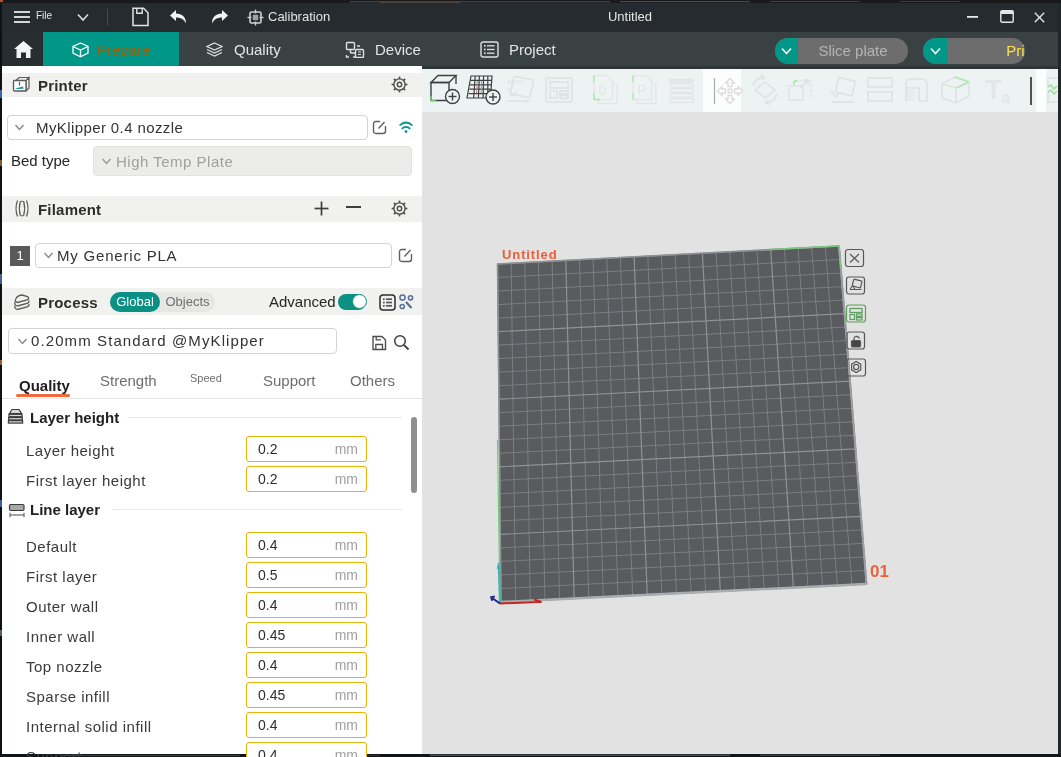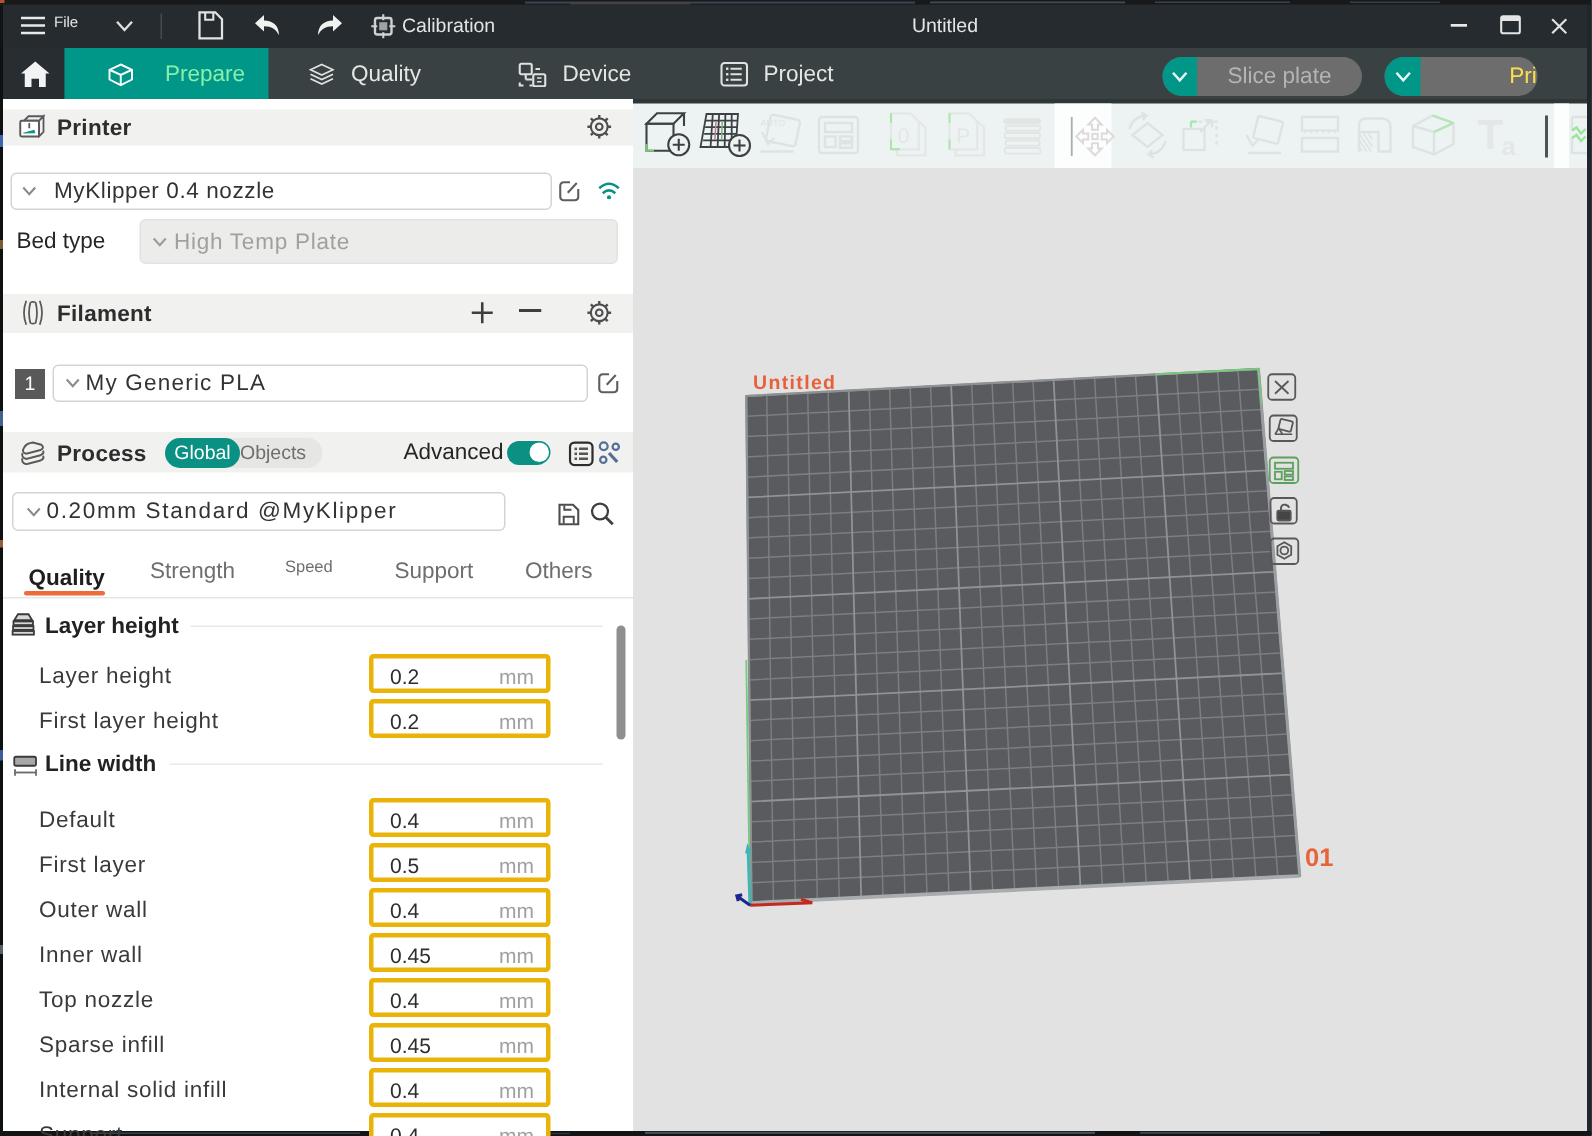--- a/index.html
+++ b/index.html
@@ -11,21 +11,21 @@
   #preptab { left:43px; top:32px; width:136px; height:34px; background:#009688; }
   #sidebar { left:2px; top:66px; width:420px; height:688px; background:#ffffff; }
   #toolbar { left:422px; top:66px; width:636px; height:46px; background:#edf3f2; border-top:3px solid #2f3638; }
   #viewport { left:422px; top:112px; width:636px; height:642px; background:#e2e2e2; }
   .strip { left:2px; width:420px; background:#f1f1f0; }
   .seclabel { font-size:15px; color:#2d2d2d; font-weight:bold; letter-spacing:0.2px; }
   .combo { background:#fff; border:1px solid #d4d4d4; border-radius:4px; font-size:15px; color:#333; }
   .tabtxt { font-size:15px; color:#e4e6e6; }
   .paramlabel { font-size:15px; color:#3a3a3a; letter-spacing:0.5px; }
   .grouplabel { font-size:15px; font-weight:bold; color:#222; }
-  .inputbox { position:absolute; left:246px; border:3px solid #eab308; border-radius:3px; background:#fff; width:121px; height:26px; font-size:14px; color:#2e2e2e; }
+  .inputbox { position:absolute; left:246px; border:1px solid #eab308; border-radius:3px; background:#fff; width:121px; height:26px; font-size:14px; color:#2e2e2e; }
   .mm { position:absolute; right:8px; top:4px; font-size:14px; color:#a0a0a0; }
   .val { position:absolute; left:11px; top:4px; }
   .hl { position:absolute; height:1px; background:#e9e9e9; top:8px; }
 </style></head>
 <body>
 
 <svg class="abs" style="left:0;top:0" width="1061" height="4">
     <rect width="1061" height="4" fill="#17191a"></rect>
 <rect x="0" y="0" width="3" height="2" fill="#b8502e"></rect>
     <rect x="350" y="1" width="260" height="1.4" fill="#3a4452"></rect>
@@ -111,21 +111,21 @@
     </g>
   </svg>
 
 <svg class="abs" style="left:13px;top:40px" width="21" height="19">
     <path d="M10.5 1 L1 9 H3.5 V18 H8 V12.5 H13 V18 H17.5 V9 H20 Z" fill="#f2f3f3"></path>
   </svg>
 <svg class="abs" style="left:72px;top:42px" width="17" height="16">
     <path d="M8.5 1 L16 4.5 V11 L8.5 14.8 L1 11 V4.5 Z" fill="none" stroke="#fbfcfc" stroke-width="1.3"></path>
     <path d="M1 4.5 L8.5 8 L16 4.5 M8.5 8 V14.8" fill="none" stroke="#fbfcfc" stroke-width="1.3"></path>
   </svg>
-<div class="abs tabtxt" style="left:110px;top:41px;color:#86efac">Prepare</div>
+<div class="abs tabtxt" style="left:97px;top:41px;color:#a16207">Prepare</div>
 <svg class="abs" style="left:206px;top:42px" width="17" height="16">
     <g fill="none" stroke="#dfe1e1" stroke-width="1.2">
       <path d="M8.5 1 L16 4.5 L8.5 8 L1 4.5 Z"></path>
       <path d="M1 7.5 L8.5 11 L16 7.5"></path>
       <path d="M1 10.5 L8.5 14 L16 10.5"></path>
     </g>
   </svg>
 <div class="abs tabtxt" style="left:234px;top:41px">Quality</div>
 <svg class="abs" style="left:345px;top:41px" width="20" height="17">
     <g fill="none" stroke="#dfe1e1" stroke-width="1.4">
@@ -267,21 +267,21 @@
 <svg class="abs" style="left:13px;top:293px" width="19" height="17">
     <g fill="none" stroke="#5a5a5a" stroke-width="1.3">
       <path d="M3 5.5 Q1 8.5 4.5 9.5 L14 7 Q17 5.5 14.5 3.5 L9 2 Q4.5 2.5 3 5.5 Z"></path>
       <path d="M2 9 Q1 12 4.5 13 L14 10.5 Q17 9 15.5 7.5"></path>
       <path d="M2 12.5 Q1 15.5 4.5 16.5 L14 14 Q17 12.5 15.5 11"></path>
     </g>
   </svg>
 <div class="abs seclabel" style="left:38px;top:294px">Process</div>
 <div class="abs" style="left:110px;top:292px;width:105px;height:20px;background:#e6e6e5;border-radius:10px"></div>
 <div class="abs" style="left:110px;top:292px;width:50px;height:20px;background:#0a9184;border-radius:10px;color:#fff;font-size:13px;text-align:center;line-height:19px">Global</div>
-<div class="abs" style="left:160px;top:292px;width:55px;height:20px;color:#6f6f6f;font-size:13px;text-align:left;line-height:19px">Objects</div>
+<div class="abs" style="left:160px;top:292px;width:55px;height:20px;color:#6f6f6f;font-size:13px;text-align:center;line-height:19px">Objects</div>
 <div class="abs" style="left:269px;top:293px;font-size:15px;color:#262626">Advanced</div>
 <div class="abs" style="left:338px;top:294px;width:28px;height:16px;background:#0a9184;border-radius:8px"></div>
 <div class="abs" style="left:352px;top:294px;width:15px;height:15px;background:#fff;border-radius:50%;border:1px solid #0a9184"></div>
 <svg class="abs" style="left:379px;top:294px" width="17" height="17">
     <rect x="1" y="1" width="15" height="15" rx="3" fill="none" stroke="#2d2d2d" stroke-width="1.5"></rect>
     <g stroke="#565656" stroke-width="1.7">
       <line x1="7" y1="5.2" x2="13" y2="5.2"></line>
       <line x1="7" y1="8.5" x2="13" y2="8.5"></line>
       <line x1="7" y1="11.8" x2="13" y2="11.8"></line>
     </g>
@@ -346,21 +346,21 @@
     <span class="mm">mm</span>
   </div>
 <svg class="abs" style="left:8px;top:502px" width="18" height="18">
     <rect x="1.5" y="2.5" width="14.5" height="6" rx="1.2" fill="#a8a8a8" stroke="#3a3a3a" stroke-width="1.2"></rect>
     <g stroke="#6a6a6a" stroke-width="1.2">
       <line x1="2" y1="13" x2="16" y2="13"></line>
       <line x1="2" y1="10.8" x2="2" y2="15.2"></line>
       <line x1="16" y1="10.8" x2="16" y2="15.2"></line>
     </g>
   </svg>
-<div class="abs grouplabel" style="left:30px;top:501px">Line width</div>
+<div class="abs grouplabel" style="left:30px;top:501px">Line layer</div>
 <div class="abs hl" style="left:113px;top:509px;width:289px"></div>
 <div class="abs paramlabel" style="left:26px;top:538px">Default</div>
 <div class="abs inputbox" style="top:532px">
     <span class="val">0.4</span>
     <span class="mm">mm</span>
   </div>
 <div class="abs paramlabel" style="left:26px;top:568px">First layer</div>
 <div class="abs inputbox" style="top:562px">
     <span class="val">0.5</span>
     <span class="mm">mm</span>

